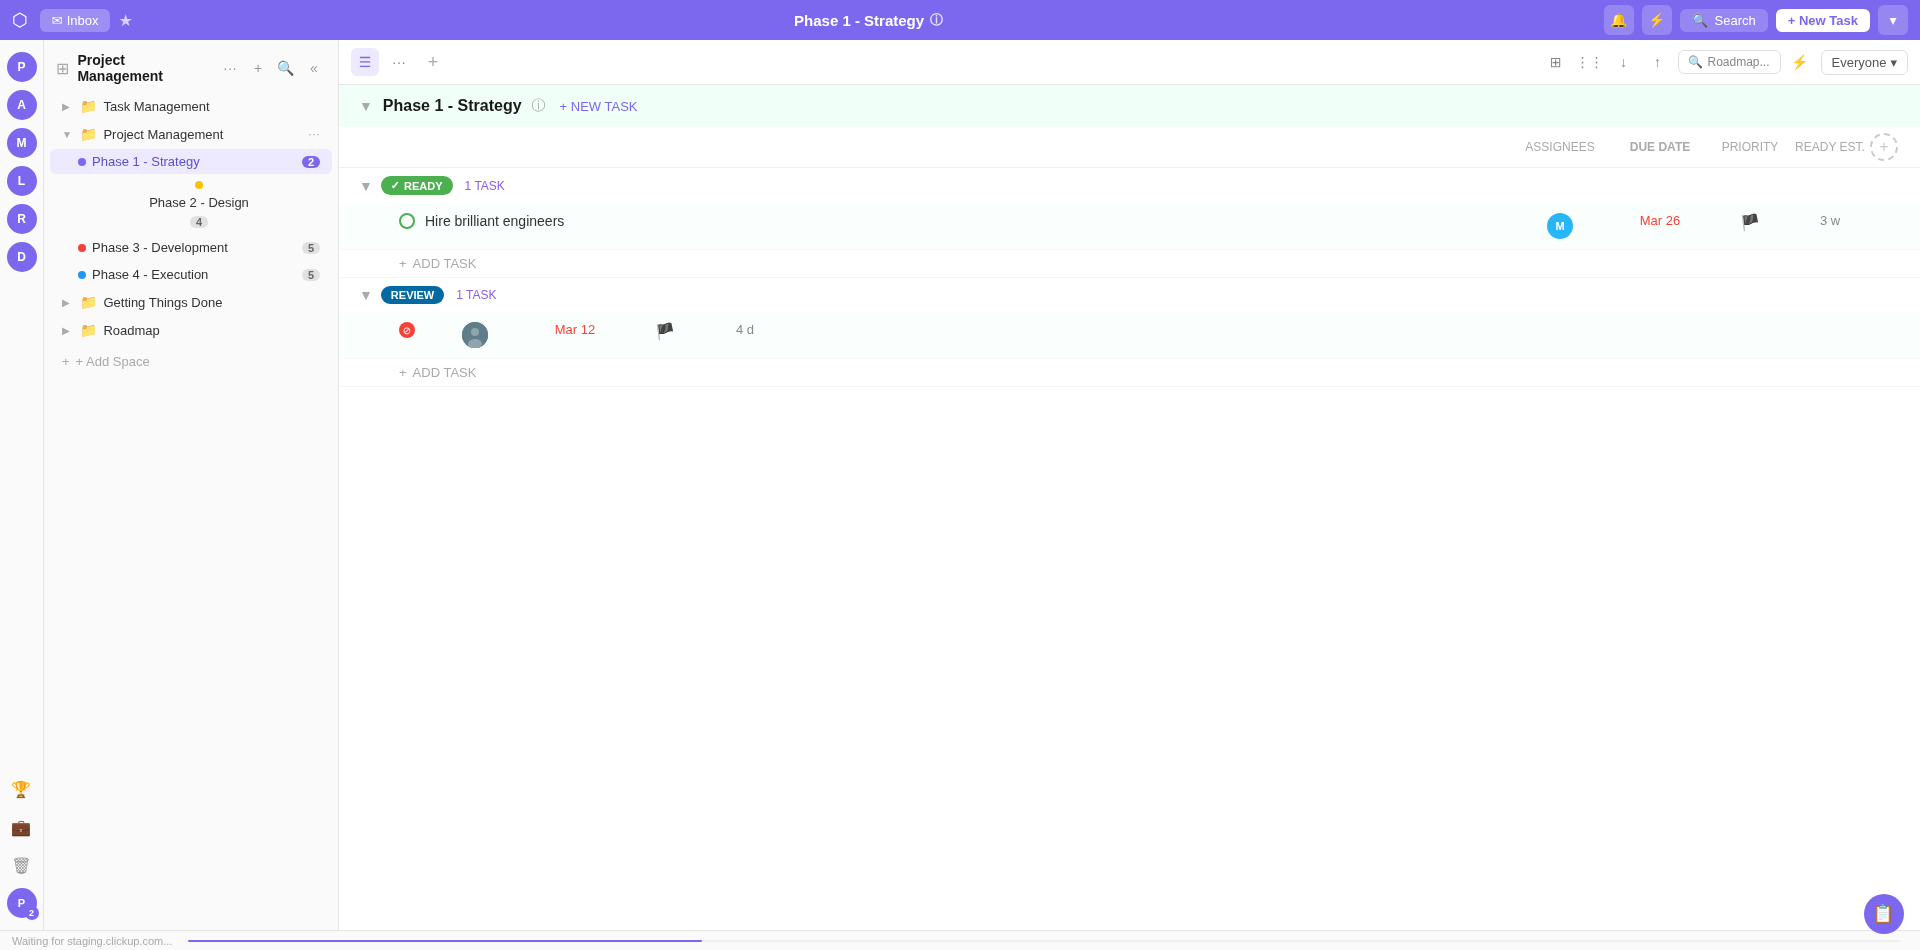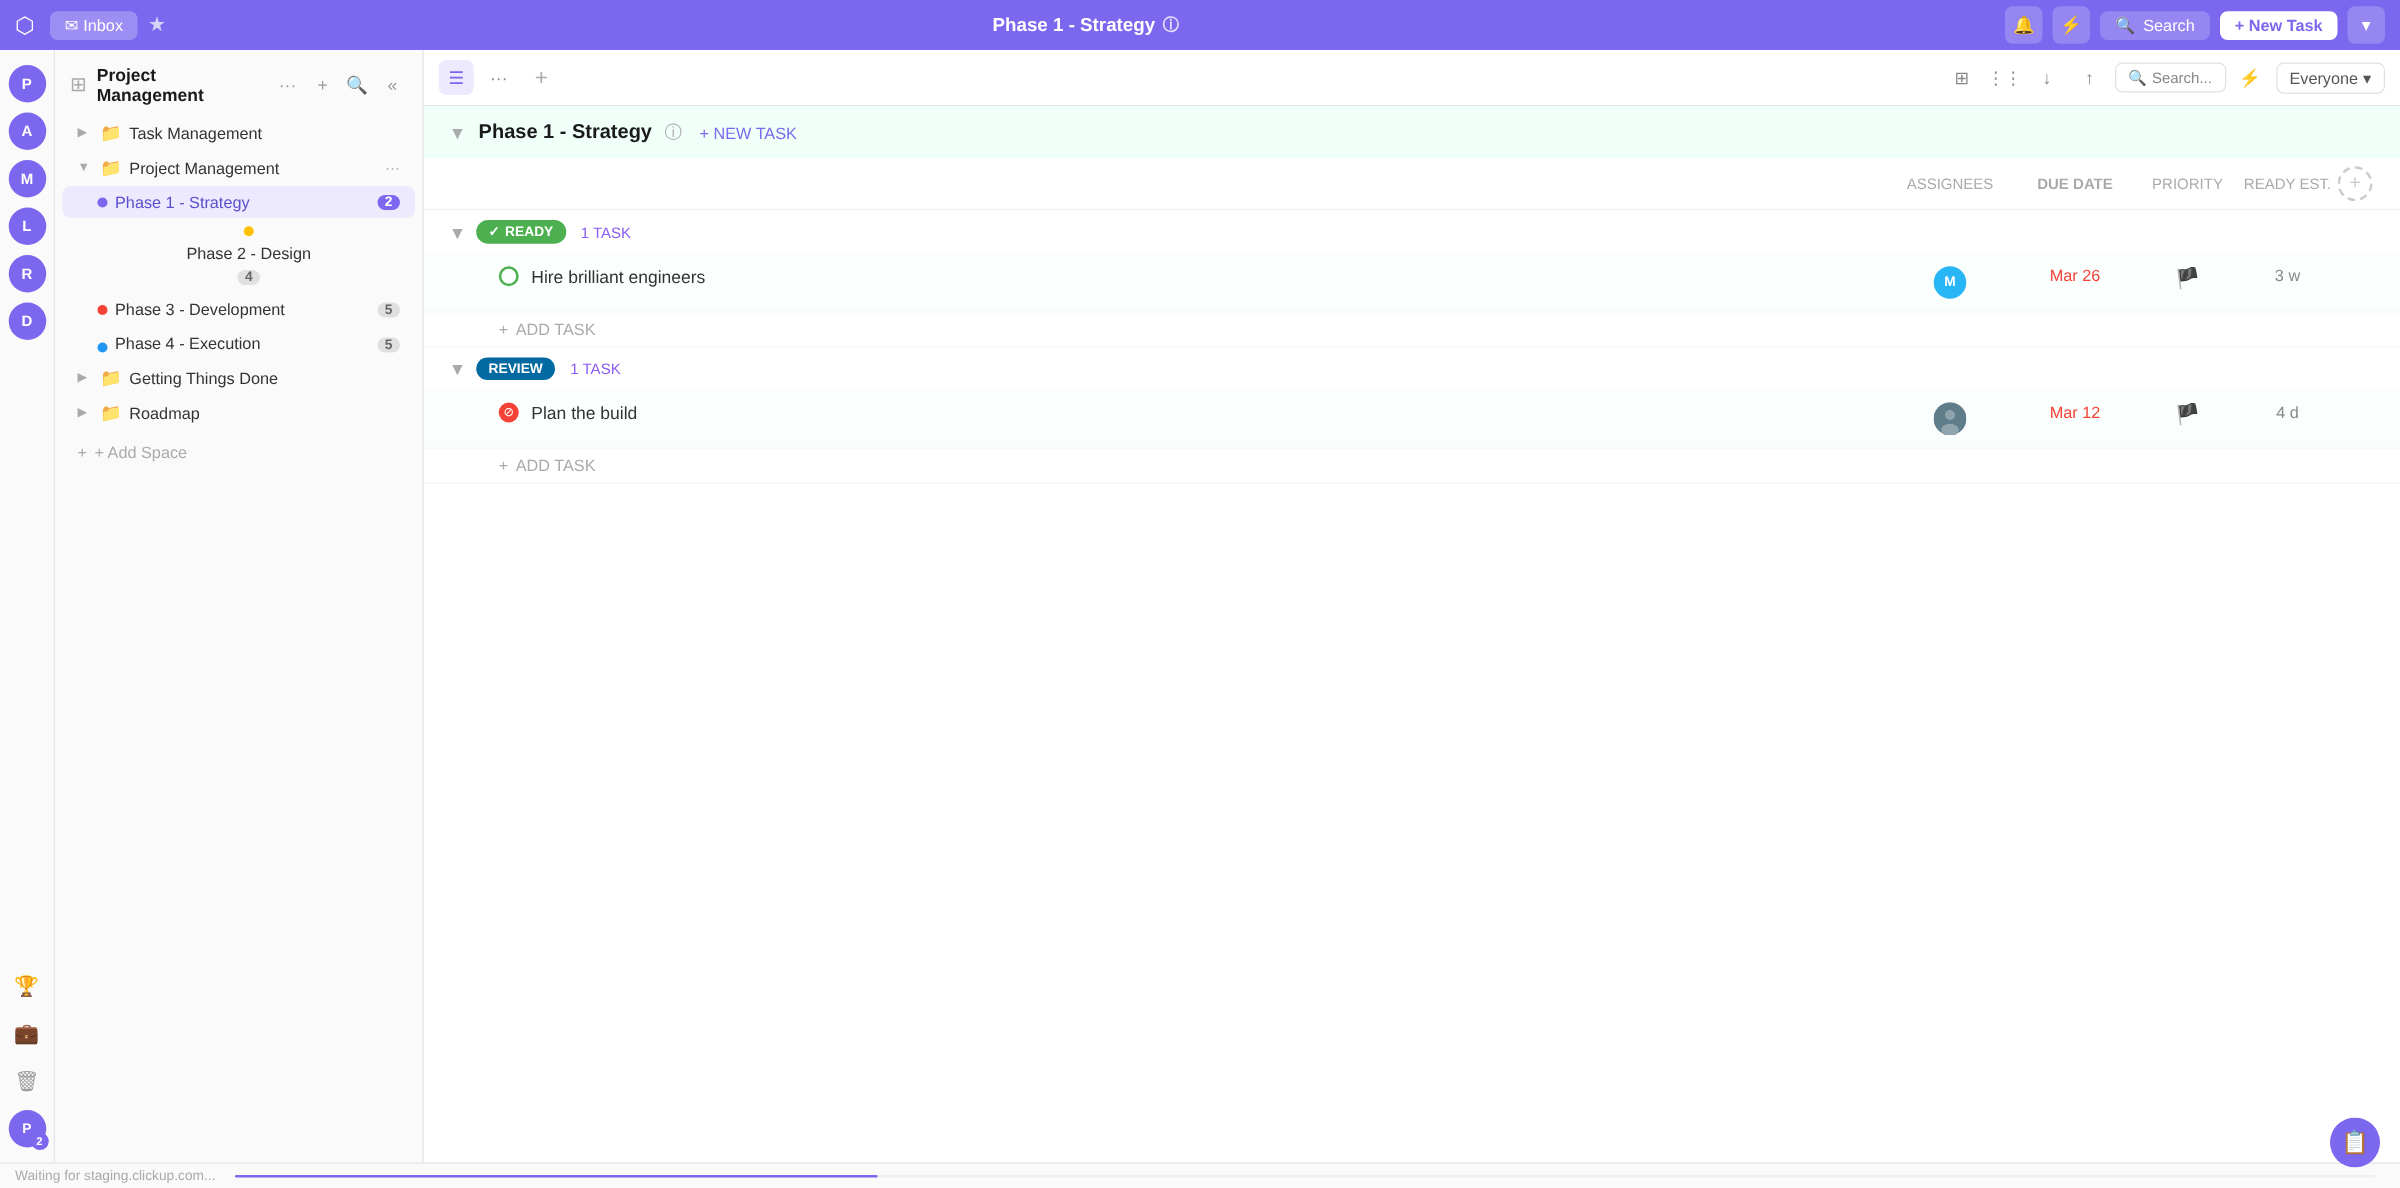--- a/index.html
+++ b/index.html
@@ -537,21 +537,21 @@
       <span class="item-label">Phase 2 - Design</span>
       <span class="count">4</span>
     </div>
 
     <div class="sidebar-item" style="padding-left:28px;">
       <span class="dot" style="background:#f44336;"></span>
       <span class="item-label">Phase 3 - Development</span>
       <span class="count">5</span>
     </div>
 
-    <div class="sidebar-item" style="padding-left:28px;align-items:flex-end;">
+    <div class="sidebar-item" style="padding-left:28px;">
       <span class="dot" style="background:#2196F3;"></span>
       <span class="item-label">Phase 4 - Execution</span>
       <span class="count">5</span>
     </div>
 
     <div class="sidebar-item">
       <span class="chevron">▶</span>
       <span class="folder-icon">📁</span>
       <span class="item-label">Getting Things Done</span>
     </div>
@@ -576,21 +576,21 @@
         <button class="toolbar-btn">···</button>
         <button class="add-toolbar-btn">+</button>
       </div>
       <div class="toolbar-right">
         <button class="toolbar-btn">⊞</button>
         <button class="toolbar-btn">⋮⋮</button>
         <button class="toolbar-btn">↓</button>
         <button class="toolbar-btn">↑</button>
         <div class="filter-btn">
           <span>🔍</span>
-          <span>Search...</span>
+          <span>Roadmap...</span>
         </div>
         <button class="toolbar-btn">⚡</button>
         <div class="everyone-btn">
           <span>Everyone</span>
           <span>▾</span>
         </div>
       </div>
     </div>
 
     <div class="content-area">
@@ -647,21 +647,20 @@
         <div class="status-group-header">
           <button style="background:transparent;border:none;color:#aaa;cursor:pointer;font-size:14px;">▼</button>
           <div class="status-badge review">
             <span>REVIEW</span>
           </div>
           <span class="task-count-badge">1 TASK</span>
         </div>
 
         <div class="task-row">
           <div class="blocked-dot" style="width:16px;height:16px;border-radius:50%;background:#f44336;margin-right:10px;flex-shrink:0;display:flex;align-items:center;justify-content:center;color:white;font-size:10px;">⊘</div>
-          <span class="task-name">Plan the build</span>
           <div class="assignee-col">
             <div class="assignee-avatar" style="background:#607D8B;font-size:9px;">
               <svg width="26" height="26" viewBox="0 0 26 26">
                 <circle cx="13" cy="13" r="13" fill="#607D8B"></circle>
                 <circle cx="13" cy="10" r="4" fill="#90A4AE"></circle>
                 <ellipse cx="13" cy="22" rx="7" ry="5" fill="#90A4AE"></ellipse>
               </svg>
             </div>
           </div>
           <div class="due-date-col">Mar 12</div>

